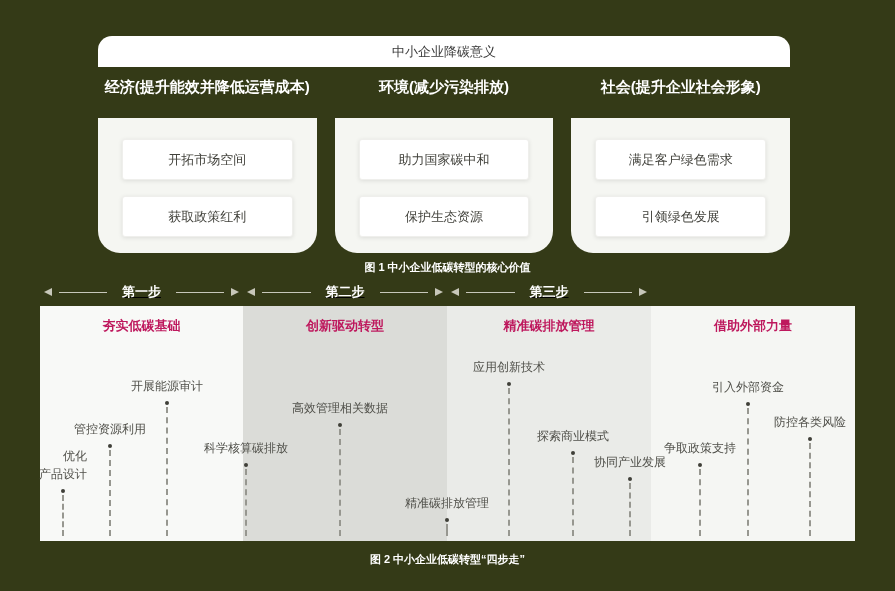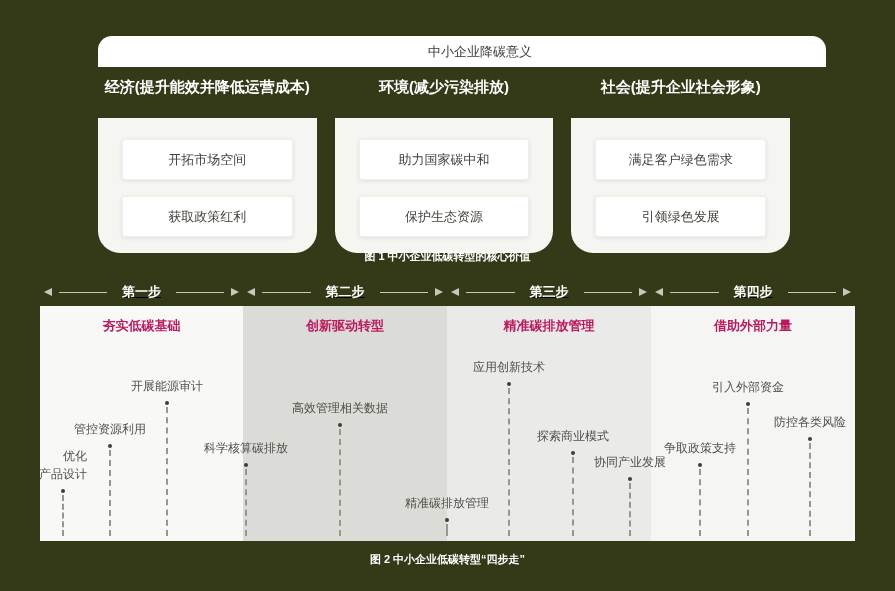--- a/index.html
+++ b/index.html
@@ -4,21 +4,21 @@
 <style>
   html,body{margin:0;padding:0;background:#343a17;}
   .stage{
     position:relative;width:895px;height:591px;background:#343a17;overflow:hidden;
     font-family:"Liberation Sans","DejaVu Sans",sans-serif;
   }
   
   .f1-titlebar{
     position:absolute;left:98px;top:36px;width:692px;height:31px;background:#ffffff;
     border-radius:14px 14px 0 0;display:flex;align-items:center;justify-content:center;
-    font-size:13px;color:#3a3a3a;padding-left:36px;
+    font-size:13px;color:#3a3a3a;
   }
   .f1-cols{
     position:absolute;left:98px;top:74px;width:692px;
     display:grid;grid-template-columns:1fr 1fr 1fr;column-gap:18px;
   }
   .f1-header{
     height:26px;display:flex;align-items:center;justify-content:center;
     color:#ffffff;font-size:15px;font-weight:bold;white-space:nowrap;
   }
   .f1-card{
@@ -28,21 +28,21 @@
   .f1-box{
     height:39px;background:#ffffff;border-radius:3px;border:1px solid #efefec;
     box-shadow:0 1px 4px rgba(0,0,0,.10);
     display:flex;align-items:center;justify-content:center;
     font-size:13px;color:#42423c;
   }
   .caption{
     position:absolute;left:0;width:895px;text-align:center;
     color:#ffffff;font-size:11px;font-weight:bold;
   }
-  .caption-1{top:249px;}
+  .caption-1{top:260px;}
   .caption-2{top:552px;}
   
   .steps{
     position:absolute;left:40px;top:283px;width:815px;
     display:grid;grid-template-columns:203px 204px 204px 204px;text-decoration:underline;
   }
   .step-seg{display:flex;align-items:center;gap:7px;padding:0 4px;height:18px;}
   .step-line{flex:1;height:1px;background:#c7c7ba;}
   .tri{width:0;height:0;border-top:4px solid transparent;border-bottom:4px solid transparent;}
   .tri-left{border-right:8px solid #c7c7ba;}
@@ -124,27 +124,20 @@
       <span class="step-line"></span>
       <span class="tri tri-right"></span>
     </div>
     <div class="step-seg">
       <span class="tri tri-left"></span>
       <span class="step-line"></span>
       <span class="step-label">第三步</span>
       <span class="step-line"></span>
       <span class="tri tri-right"></span>
     </div>
-    <div class="step-seg">
-      <span class="tri tri-left"></span>
-      <span class="step-line"></span>
-      <span class="step-label">第四步</span>
-      <span class="step-line"></span>
-      <span class="tri tri-right"></span>
-    </div>
   </div>
 
   <div class="panel">
     <div class="stripe stripe-0">
       <div class="stripe-title">夯实低碳基础</div>
     </div>
     <div class="stripe stripe-2">
       <div class="stripe-title">创新驱动转型</div>
     </div>
     <div class="stripe stripe-1">

